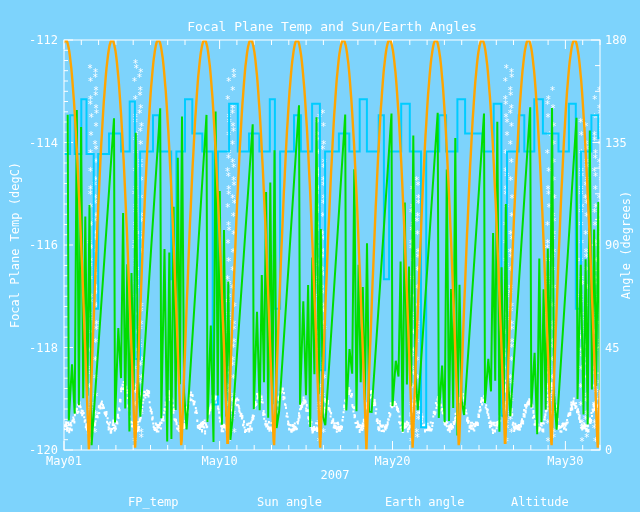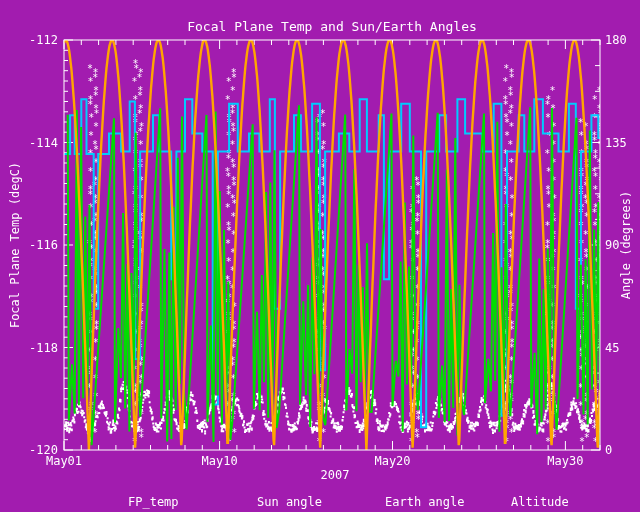--- a/index.html
+++ b/index.html
@@ -1,16 +1,16 @@
 <!DOCTYPE html>
 <html><head>
 <meta charset="utf-8">
 <style>
   html,body{margin:0;padding:0;background:#000;width:640px;height:512px;overflow:hidden;}
-  #screen{position:relative;width:640px;height:512px;background:#a21caf;}
+  #screen{position:relative;width:640px;height:512px;background:#7dd3fc;}
   svg text{font-family:"DejaVu Sans Mono","Liberation Mono",monospace;fill:#ffffff;}
   .title{font-size:13px;}
   .tick{font-size:12px;}
   .axis-title{font-size:12px;}
   .legend{font-size:12px;}
   .year{font-size:12px;}
 </style>
 </head>
 <body>
 

